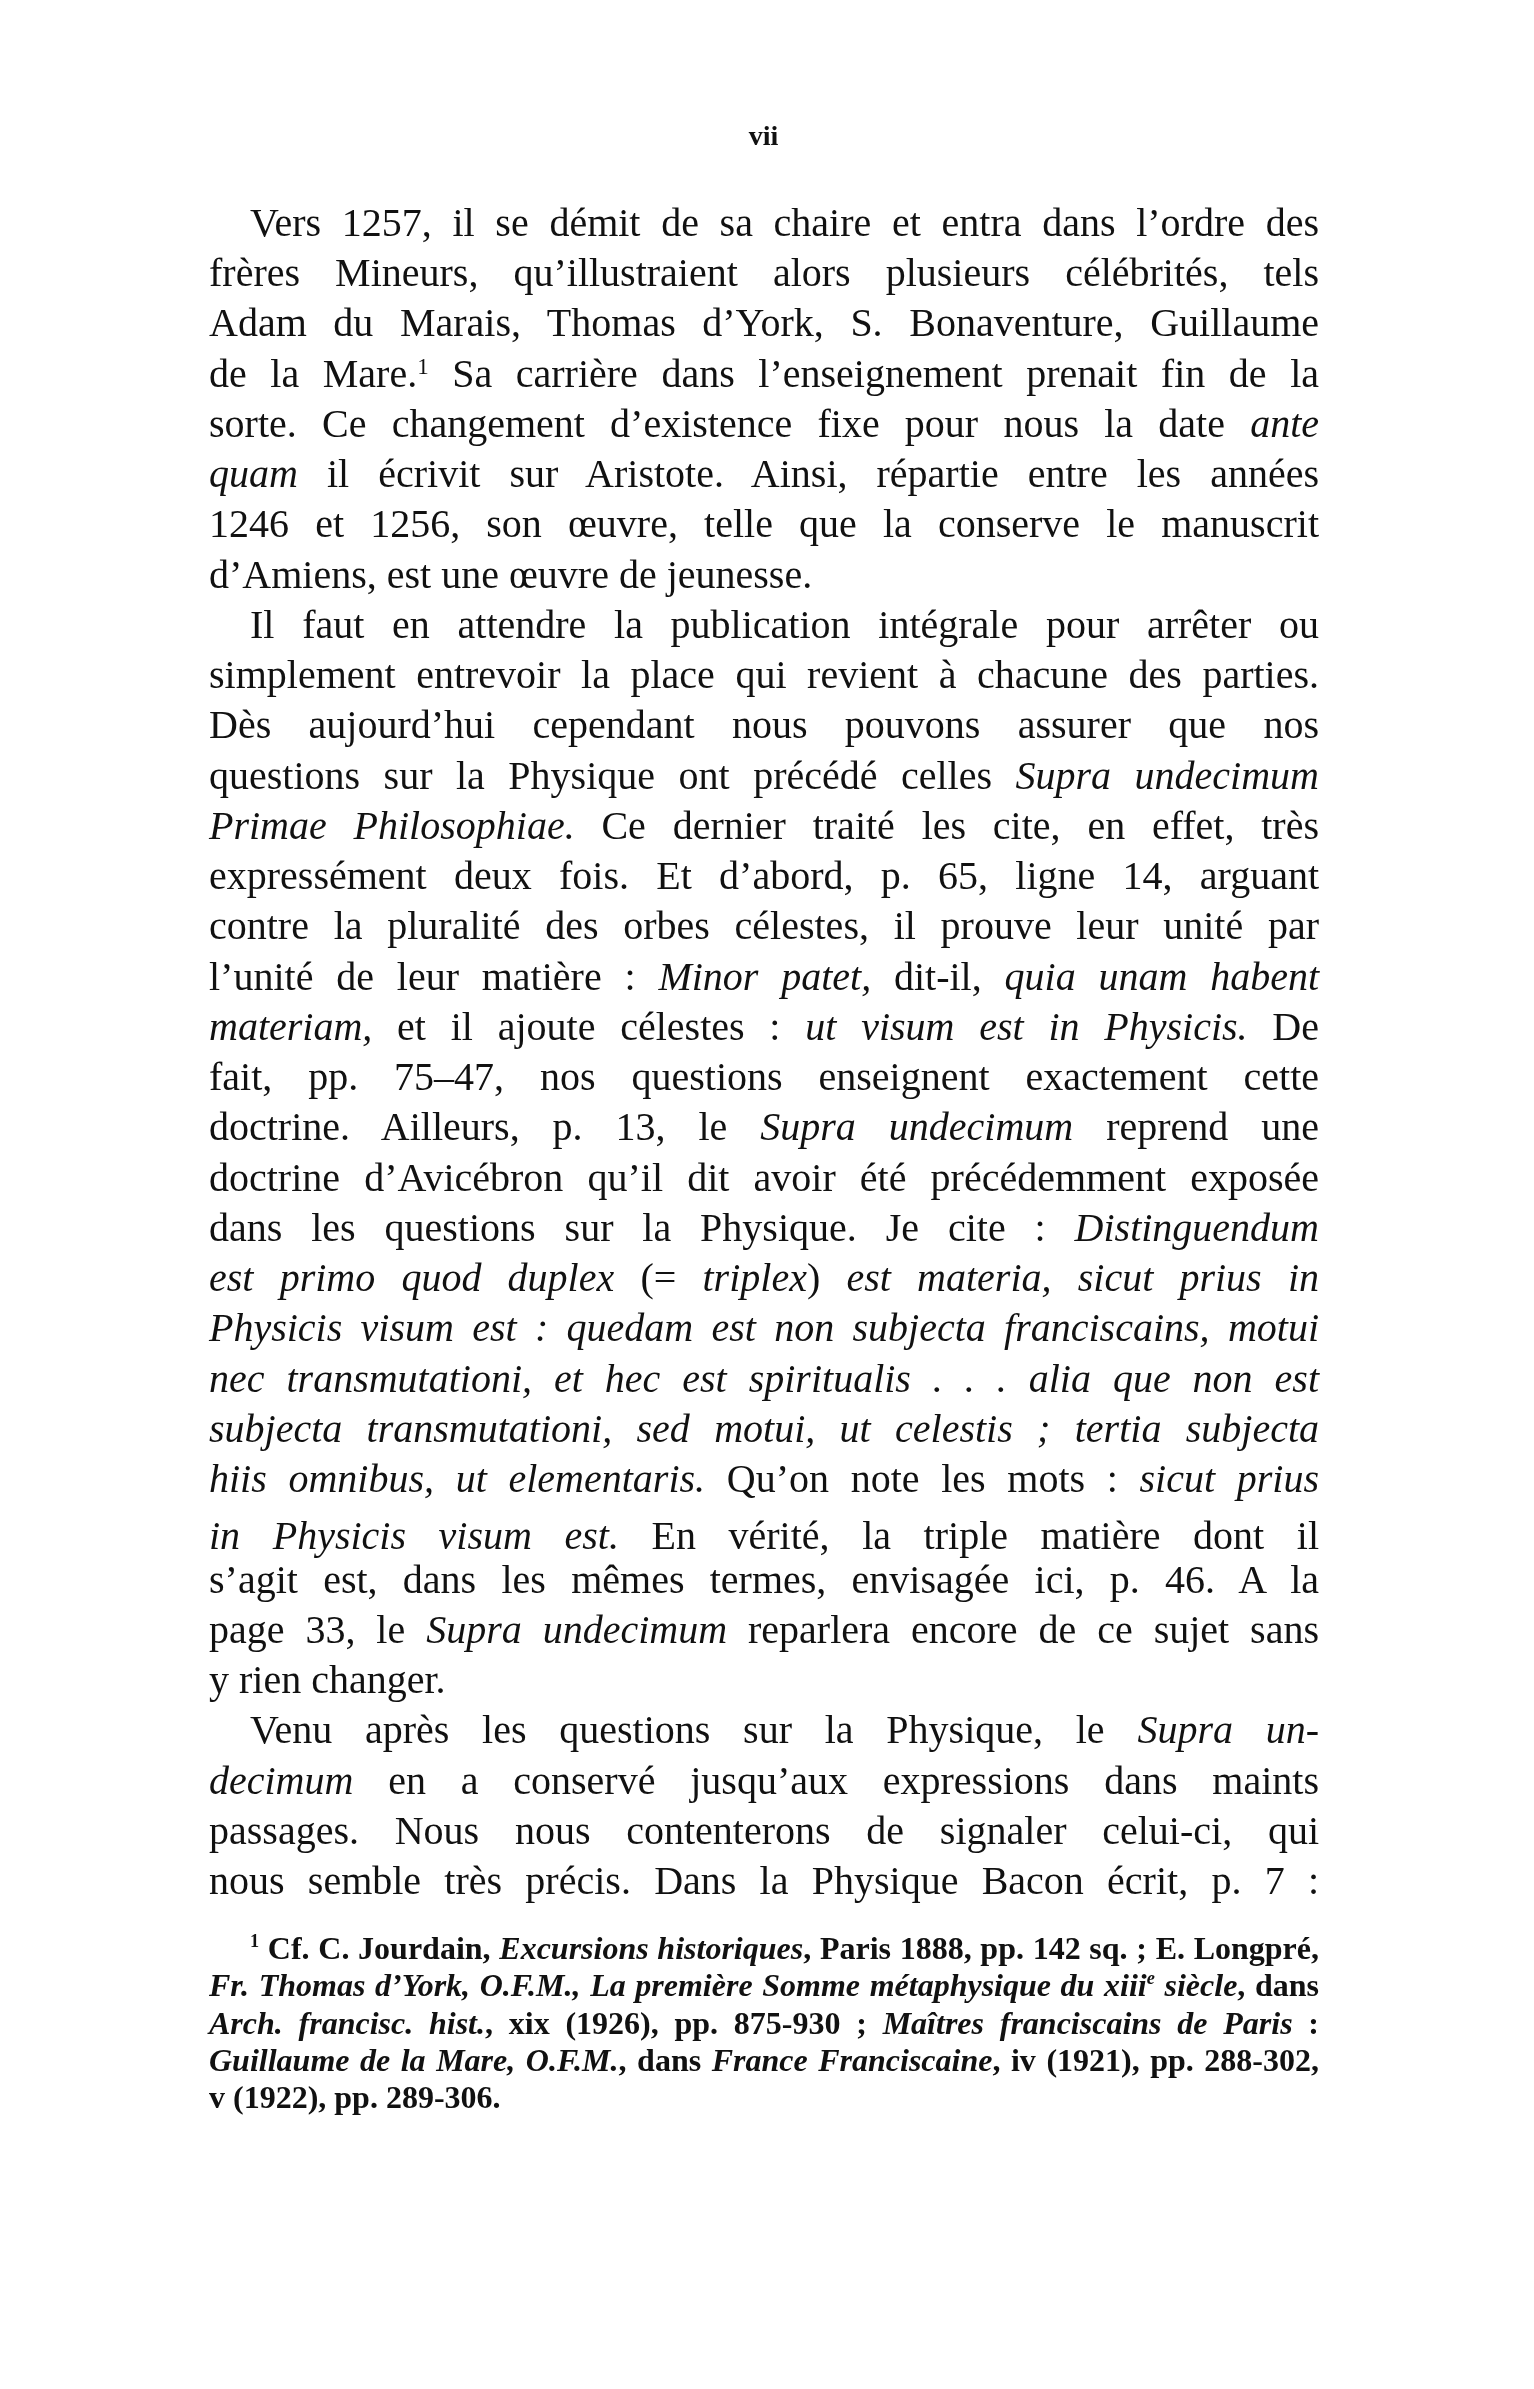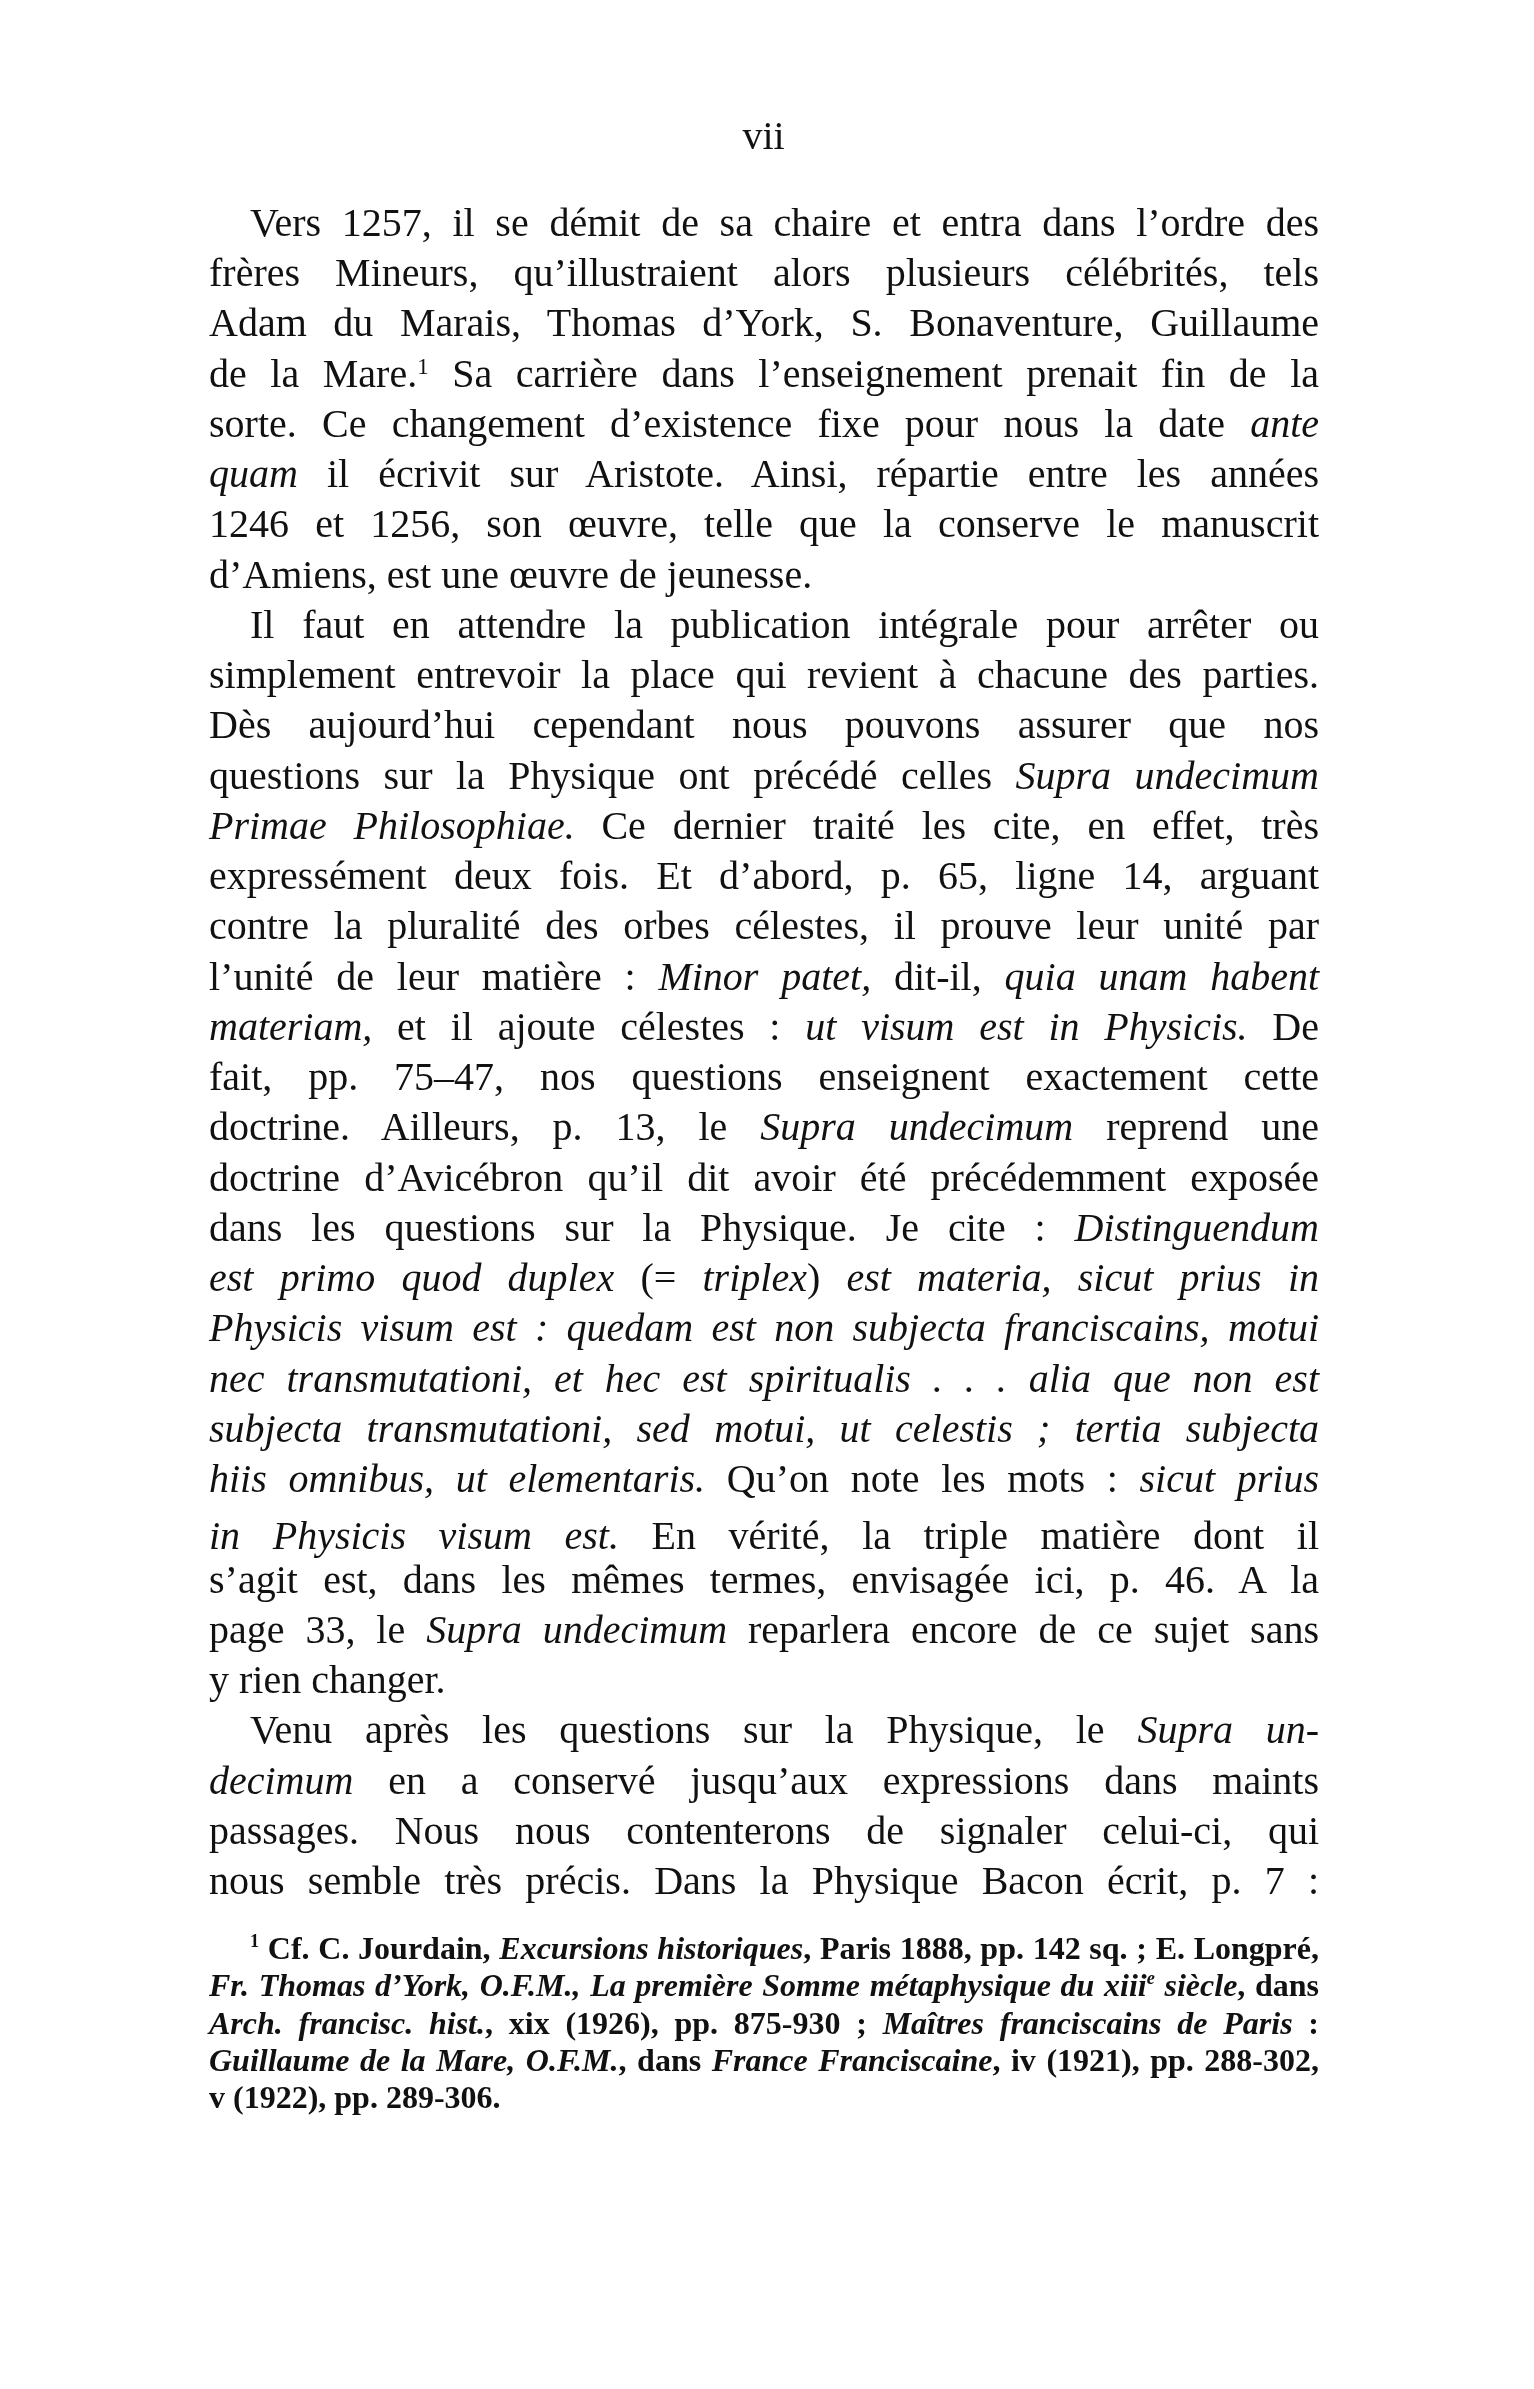--- a/index.html
+++ b/index.html
@@ -1,21 +1,21 @@
 <!DOCTYPE html>
 <html style="font-size:7.7px"><head>
 <meta charset="utf-8">
 <style>
   html, body { margin: 0; padding: 0; background: #ffffff; }
   body { width: 1534px; height: 2389px; position: relative; overflow: hidden; }
   .page { position: absolute; left: 0; top: 0; width: 1534px; height: 2389px; background: #ffffff; color: #111111; }
   .folio {
     position: absolute; left: 667px; width: 193px; top: 112px;
     text-align: center; font-family: "Liberation Serif", "DejaVu Serif", serif;
-    font-weight: normal; font-size: 40px; line-height: 48px;
+    font-weight: bold; font-size: 28px; line-height: 48px;
   }
   .body-text { position: absolute; left: 209px; width: 1110px; top: 0; }
   .line {
     position: absolute; left: 0; width: 1110px; height: 50px;
     font-family: "Liberation Serif", "DejaVu Serif", serif;
     font-size: 40px; line-height: 50px; white-space: nowrap;
     text-align: justify; text-align-last: justify;
   }
   .line.last { text-align-last: left; }
   .line.indent { padding-left: 41px; box-sizing: border-box; }

